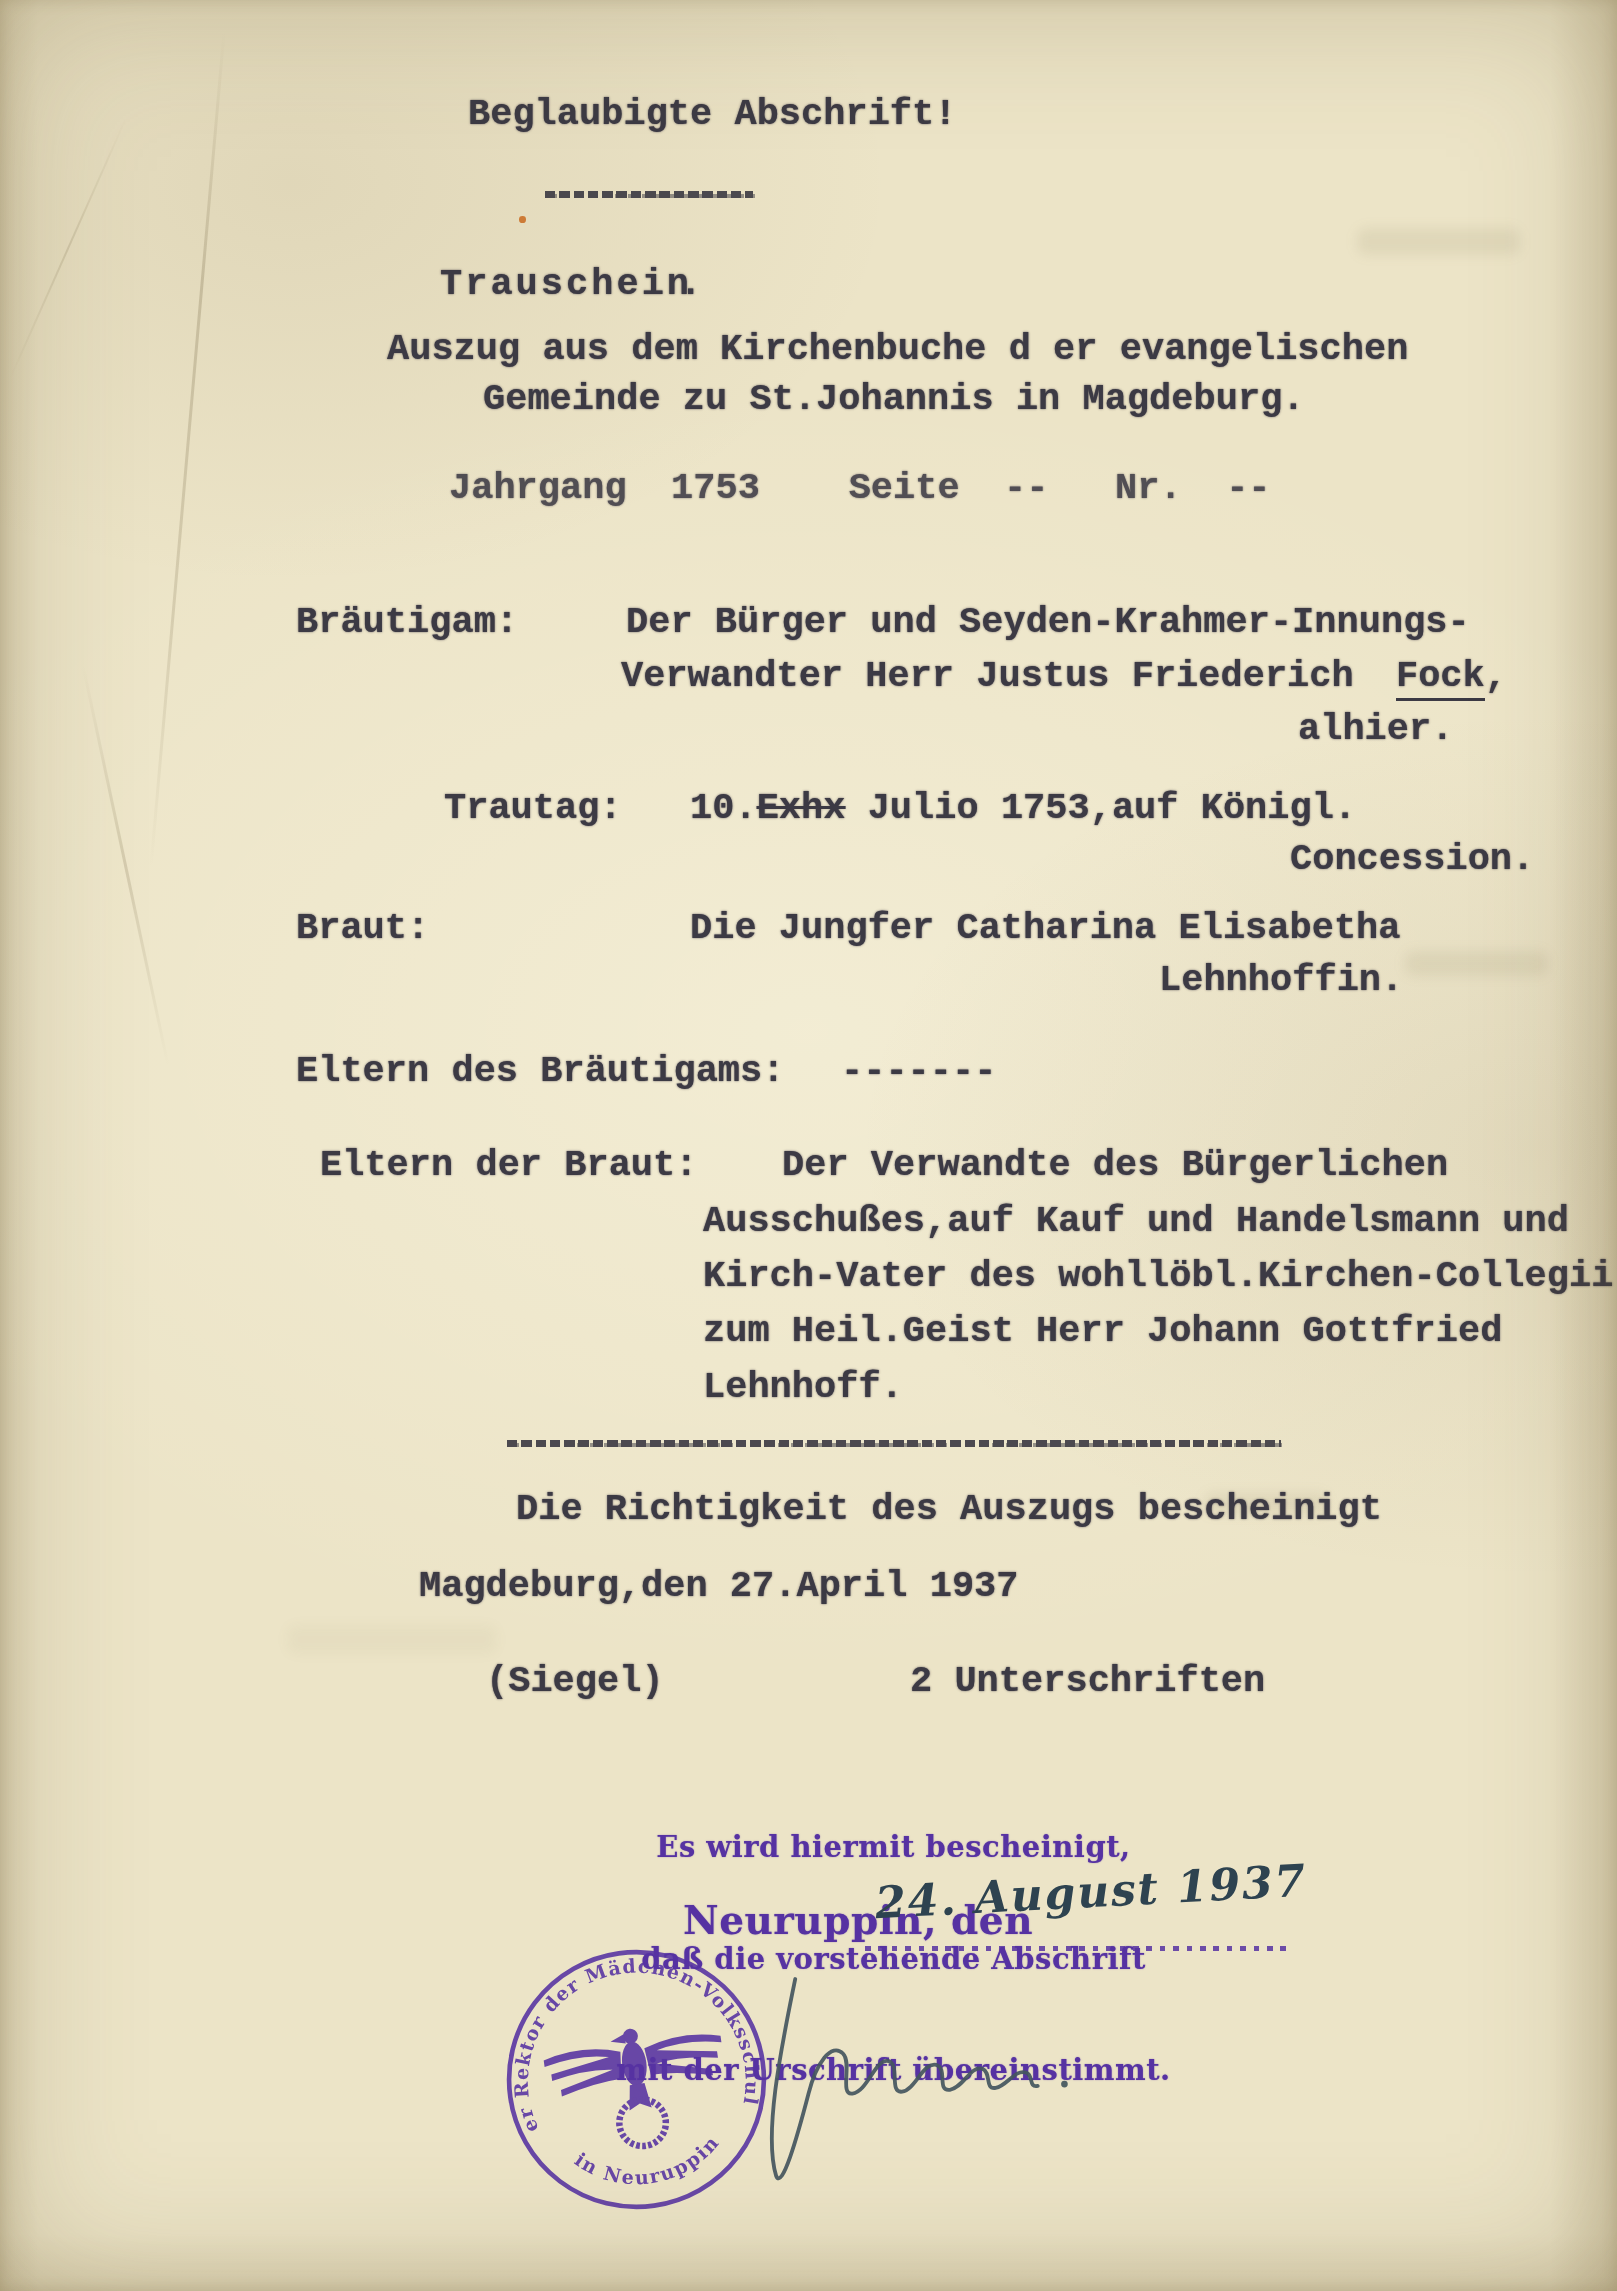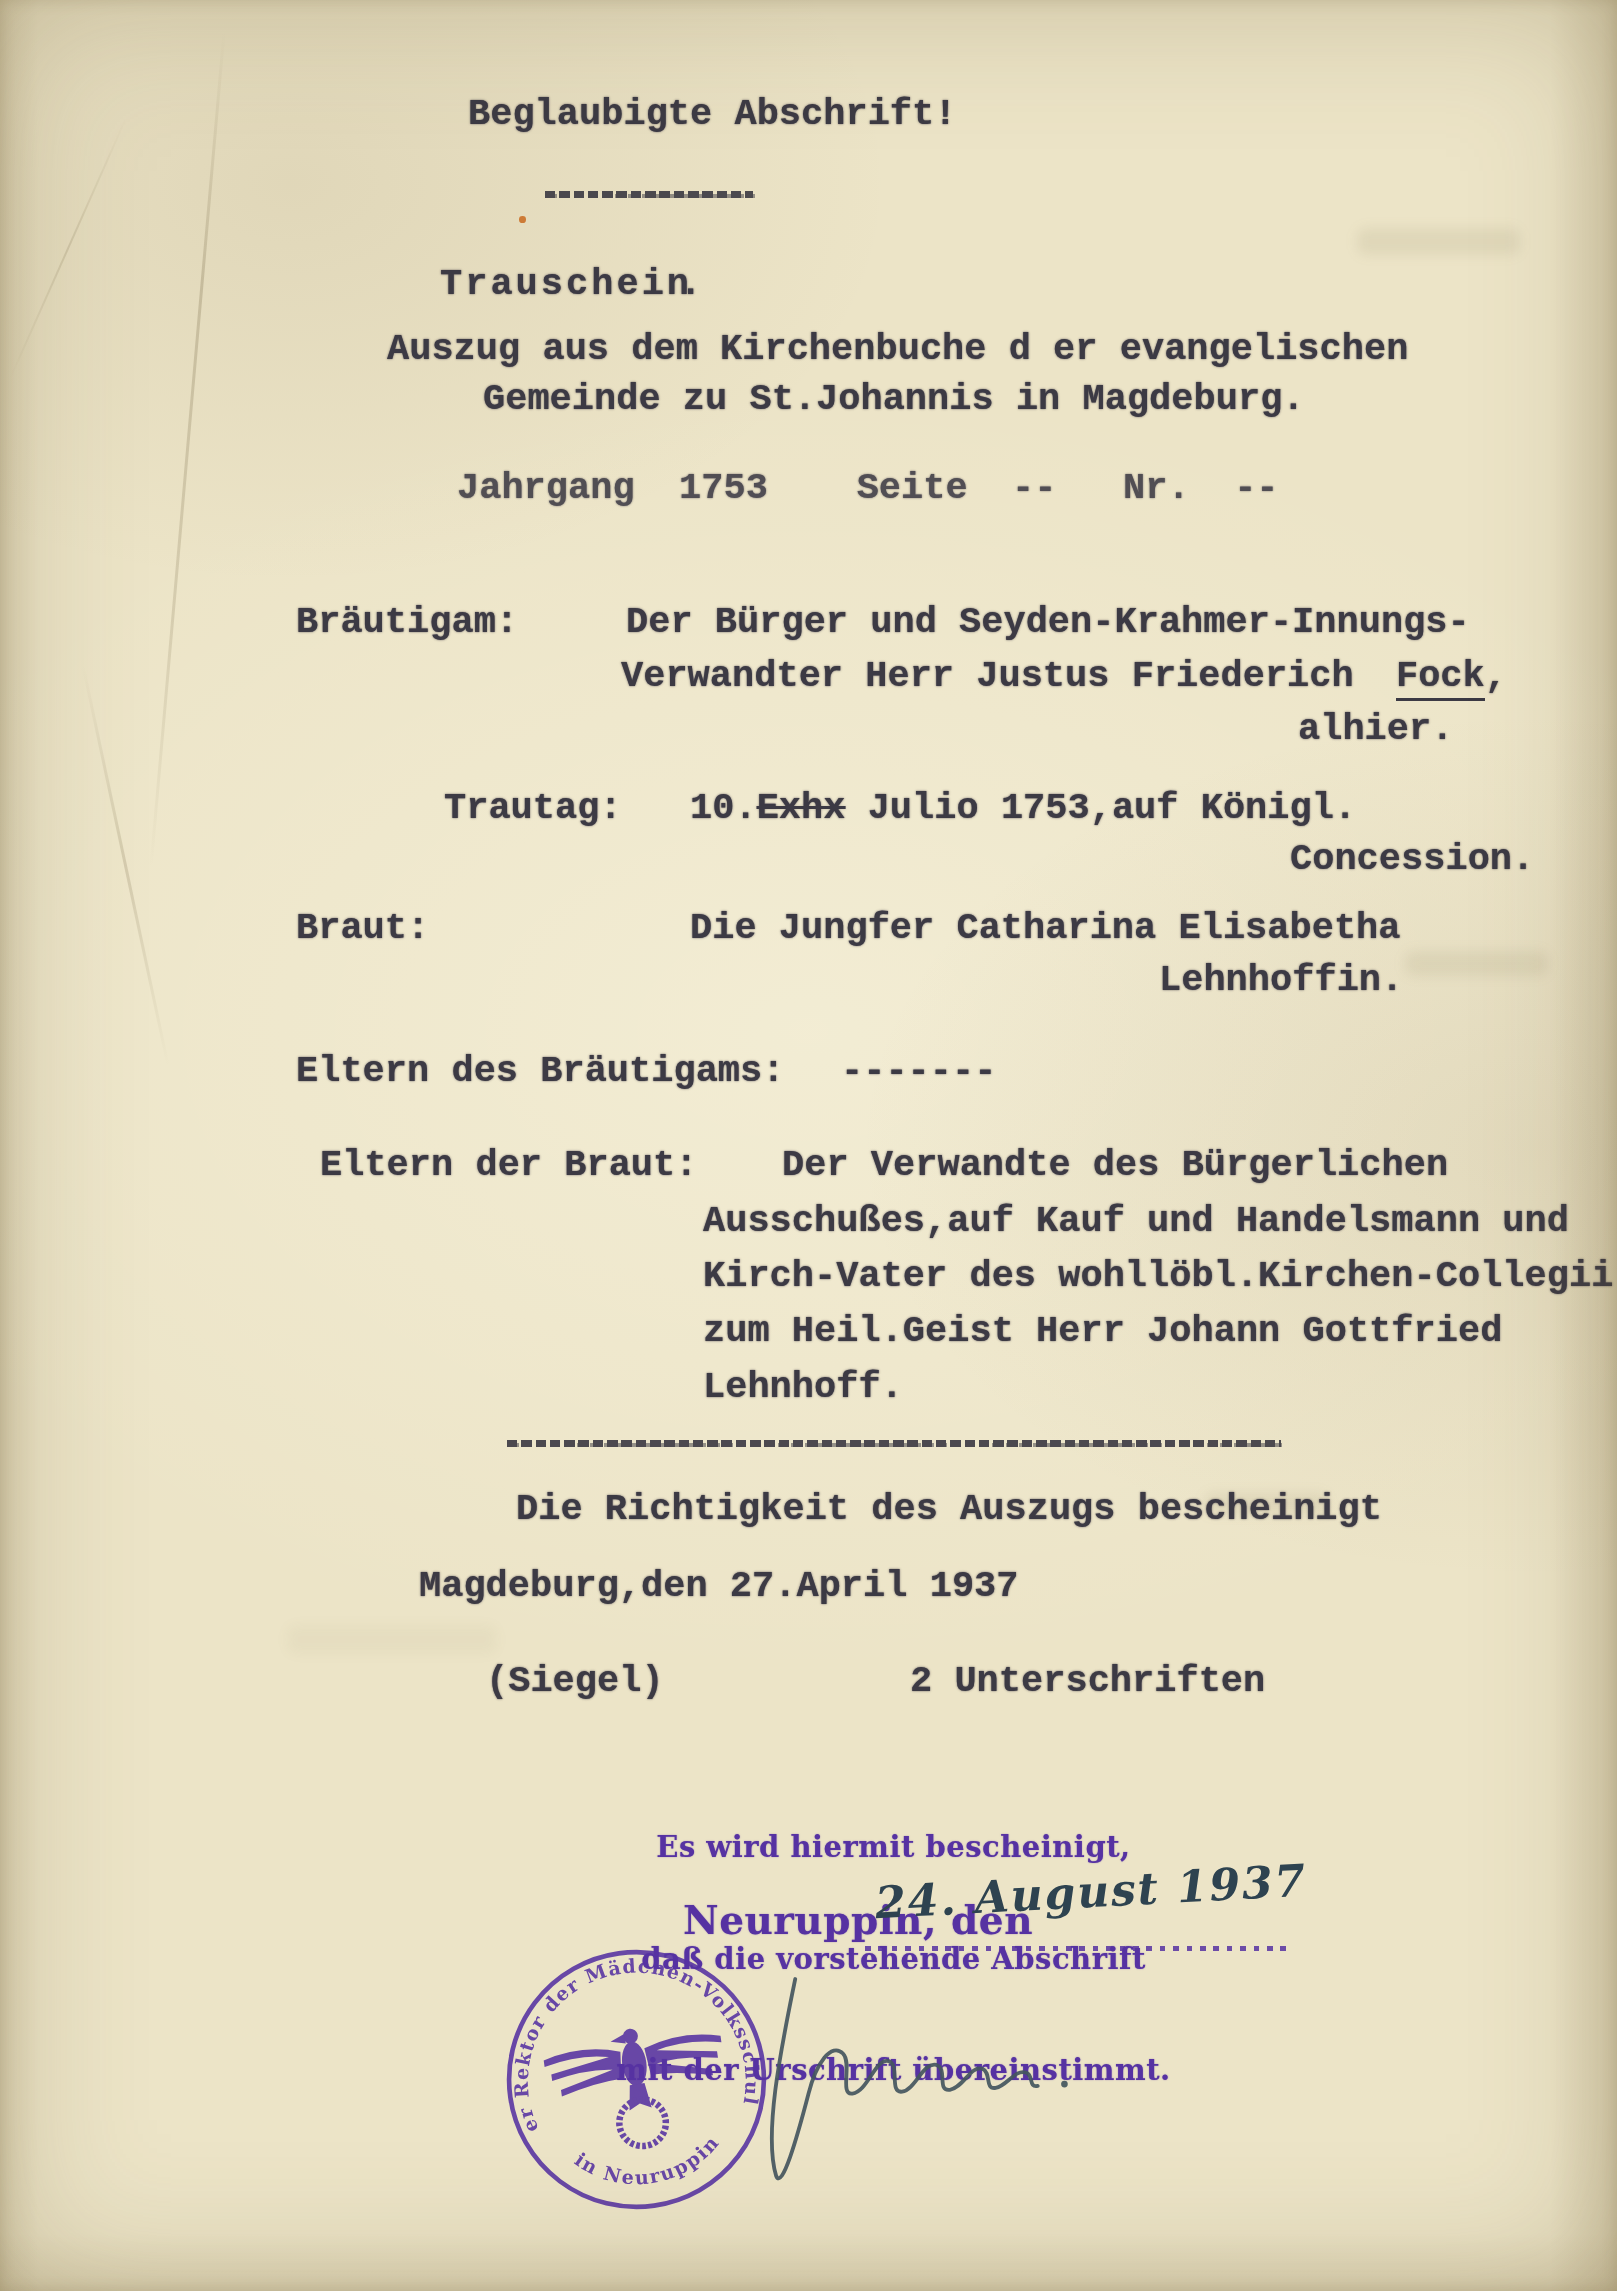--- a/index.html
+++ b/index.html
@@ -26,21 +26,21 @@
   }
   .typed{
     position:absolute;
     font-family:"Liberation Mono","DejaVu Sans Mono",monospace;
     font-weight:700;
     font-size:37px;line-height:1.1;
     color:#3c3a44;
     white-space:pre;
     text-shadow:0 0 1.5px rgba(58,52,66,.75), 0 0 2.9px rgba(58,52,66,.25);
   }
-  .faded{opacity:.88;margin-left:8px;}
+  .faded{opacity:.88;}
   .uline{border-bottom:3.8px solid currentColor;padding-bottom:1px;margin-left:20px;}
   .struck{text-decoration:line-through;text-decoration-thickness:2.9px;}
   .tdash{
     position:absolute;height:6.7px;
     background:repeating-linear-gradient(90deg,#3b3942 0 10.5px, rgba(0,0,0,0) 10.5px 14.3px);
     filter:blur(0.6px);opacity:.9;
   }
   .tdash::after{
     content:"";position:absolute;left:2.9px;top:2.9px;right:-1.9px;height:3.8px;
     background:repeating-linear-gradient(90deg,rgba(59,57,66,.55) 0 8.6px, rgba(0,0,0,0) 8.6px 13.4px);

